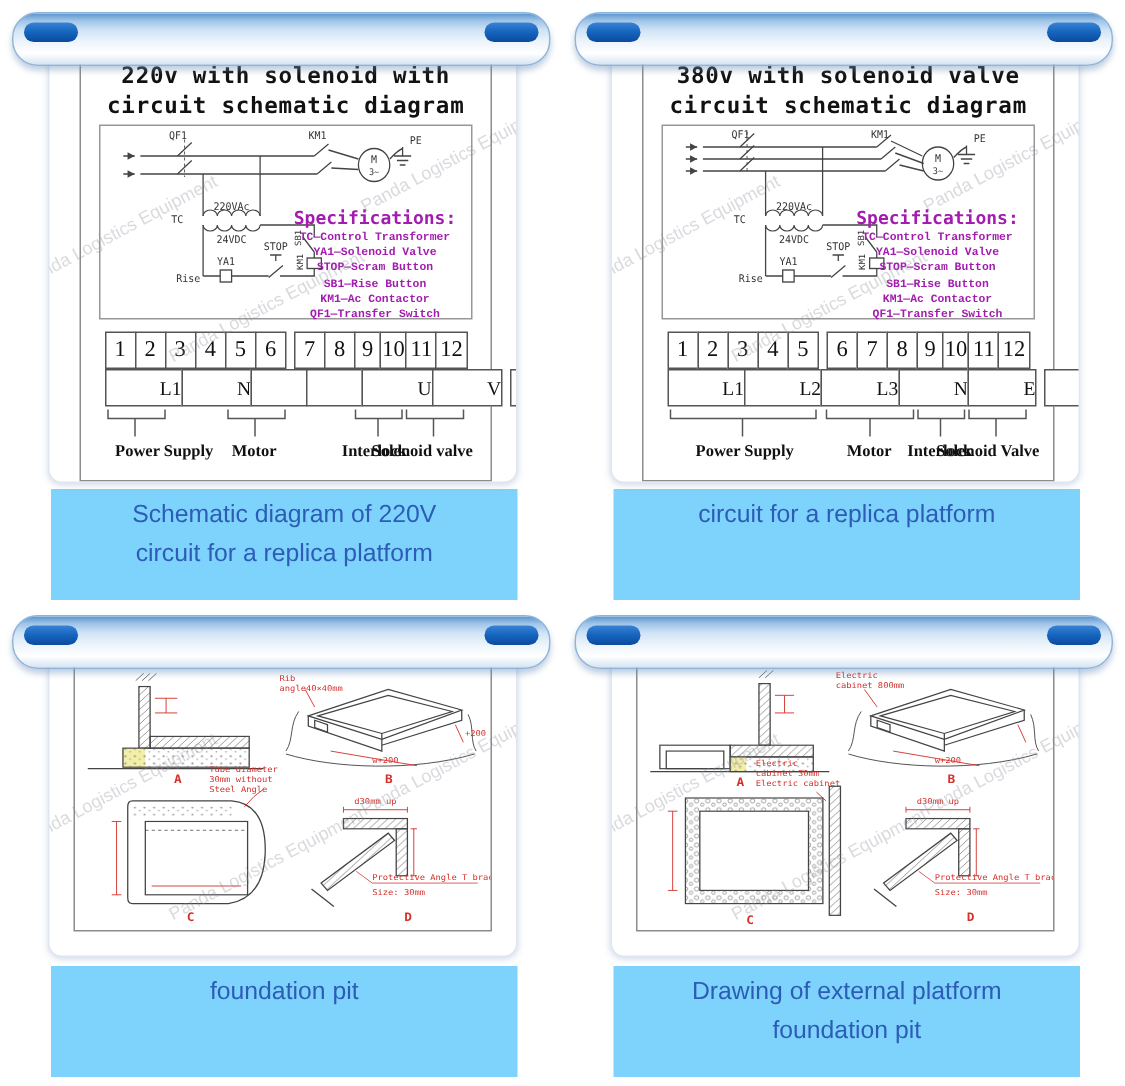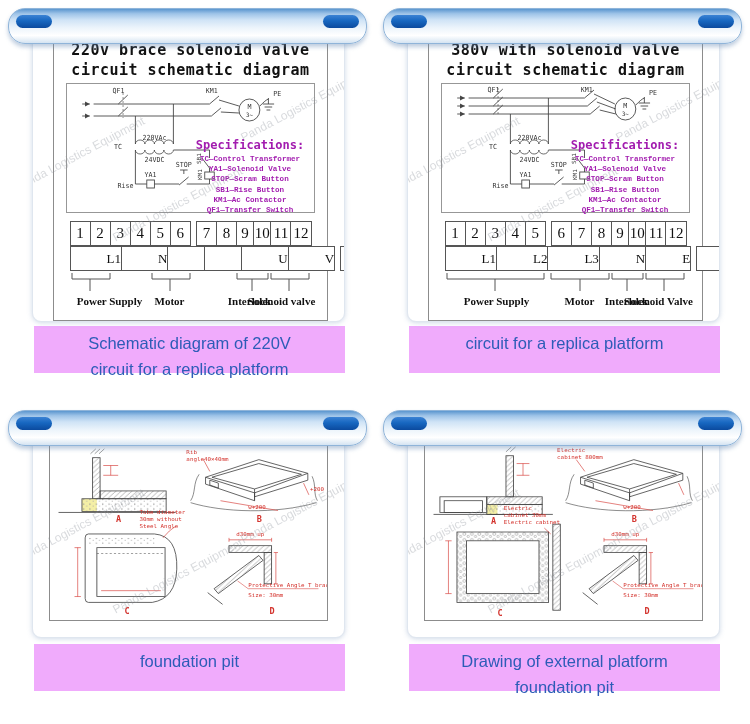--- a/index.html
+++ b/index.html
@@ -14,21 +14,21 @@
   .rod-cap{position:absolute;top:6px;width:36px;height:13px;border-radius:7px;
     background:linear-gradient(180deg,#3b82d4 0%,#1767c0 45%,#0b4a9e 100%);}
   .cap-left{left:7px;} .cap-right{right:7px;}
   .top-cell .rod{top:8px;} .bot-cell .rod{top:10px;}
   
   .paper{position:absolute;left:32px;right:30px;background:#ffffff;border:1px solid #dfe6ef;
     border-radius:9px;box-shadow:0 1px 5px rgba(120,150,190,.35);z-index:2;overflow:hidden;}
   .top-cell .paper{top:26px;height:294px;}
   .bot-cell .paper{top:28px;height:208px;}
   
-  .caption{position:absolute;left:34px;right:30px;height:47px;background:#f0abfc;
+  .caption{position:absolute;left:34px;right:30px;height:74px;background:#7dd3fc;
     text-align:center;color:#2d5cb7;font-size:16.5px;line-height:26px;padding-top:4px;box-sizing:border-box;}
   .top-cell .caption{top:326px;} .bot-cell .caption{top:244px;}
   
   .wm{position:absolute;color:rgba(140,146,154,.34);font-size:12px;transform:rotate(-28deg);
     white-space:nowrap;pointer-events:none;z-index:5;}
   .wm.w1{left:-26px;top:120px;} .wm.w2{left:72px;top:170px;} .wm.w3{right:-34px;top:70px;}
   .bot-cell .wm.w1{top:90px;} .bot-cell .wm.w2{top:140px;}
   
   .inner{margin:9px 16px 0 20px;border:1px solid #8c8c8c;padding:3px 4px 8px;position:relative;}
   .stitle{text-align:center;font-family:"DejaVu Sans Mono",monospace;font-weight:bold;
@@ -69,21 +69,21 @@
   <div class="cell top-cell p220">
     <div class="rod">
       <div class="rod-cap cap-left"></div>
       <div class="rod-cap cap-right"></div>
     </div>
     <div class="paper">
       <span class="wm w1">Panda Logistics Equipment</span>
       <span class="wm w2">Panda Logistics Equipment</span>
       <span class="wm w3">Panda Logistics Equipment</span>
       <div class="inner">
-        <div class="stitle">220v brace solenoid valve</div>
+        <div class="stitle">220v with solenoid with</div>
         <div class="stitle">circuit schematic diagram</div>
         <div class="frame">
           <svg viewBox="0 0 260 128" preserveAspectRatio="none">
             <g stroke="#444" stroke-width="0.9" fill="none">
               <path d="M16,20 h8 M16,32 h8"></path>
               <path d="M28,20 H150 M28,32 H140"></path>
               <path d="M54,20 L64,11 M54,32 L64,23"></path>
               <path d="M59,9 V34" stroke-dasharray="2,2" stroke-width="0.6"></path>
               <path d="M72,32 V60 M112,20 V60"></path>
               <path d="M140,32 H152"></path>

